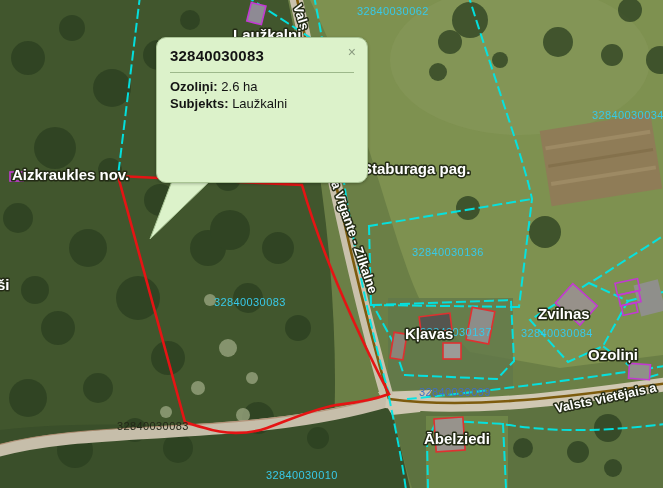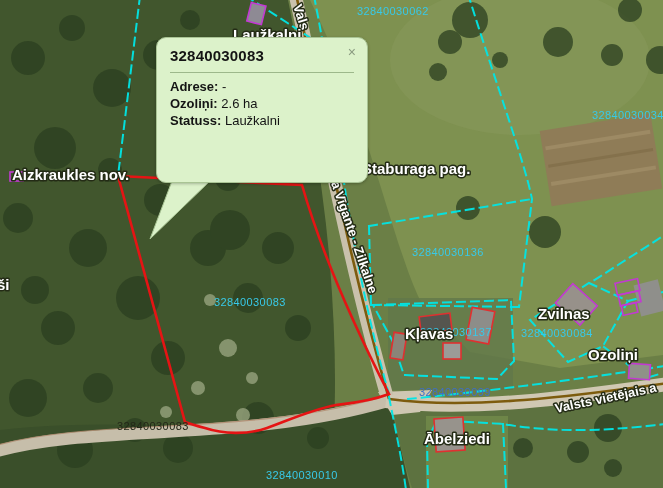--- a/index.html
+++ b/index.html
@@ -195,23 +195,20 @@
 
   <svg class="popup-tail" width="80" height="62">
     <polygon points="26,0 64,0 4,58" fill="#dcf2ca" stroke="#a9c494" stroke-width="1"></polygon>
   </svg>
 
   <div class="popup">
     <span class="popup-title">32840030083</span>
     <span class="popup-close">×</span>
     <hr>
     <div class="popup-row">
-      <b>Adrese:</b> <span>-</span>
-    </div>
-    <div class="popup-row">
       <b>Ozoliņi:</b> <span>2.6 ha</span>
     </div>
     <div class="popup-row">
-      <b>Statuss:</b> <span>Laužkalni</span>
+      <b>Subjekts:</b> <span>Laužkalni</span>
     </div>
   </div>
 
 </div>
 
 </body></html>

